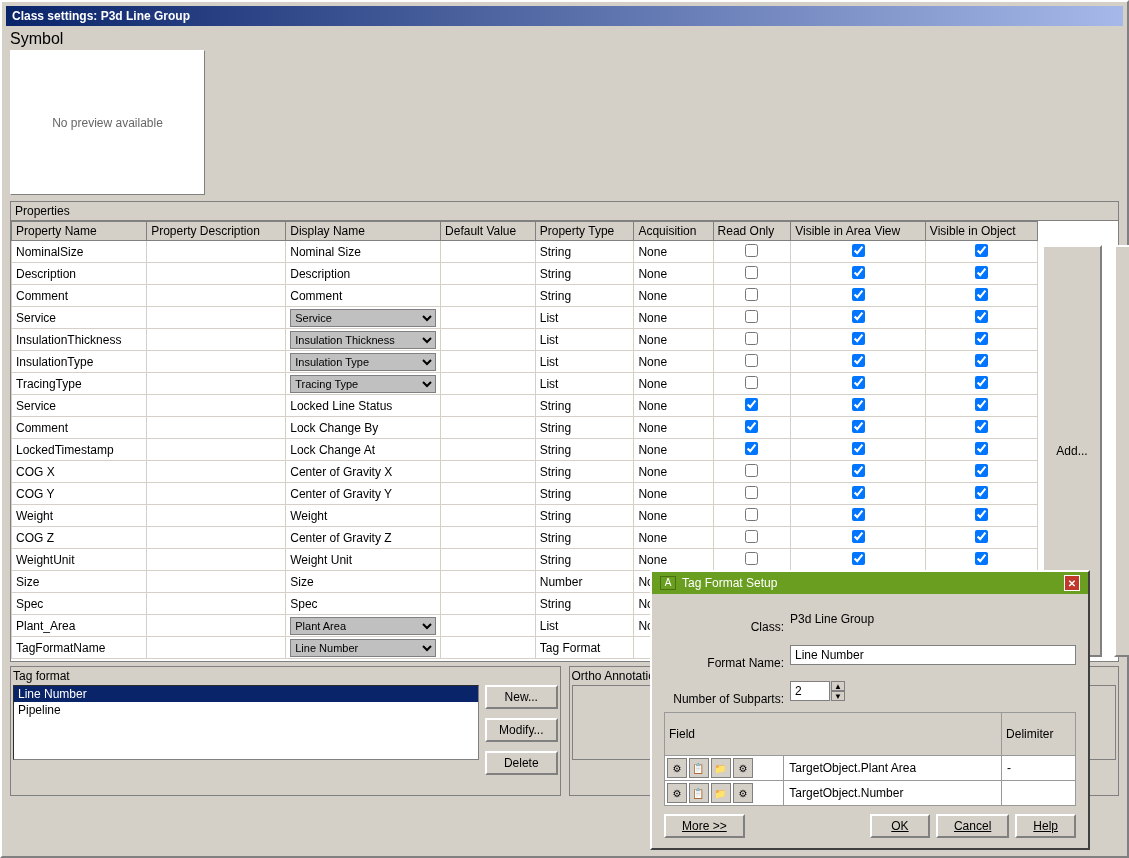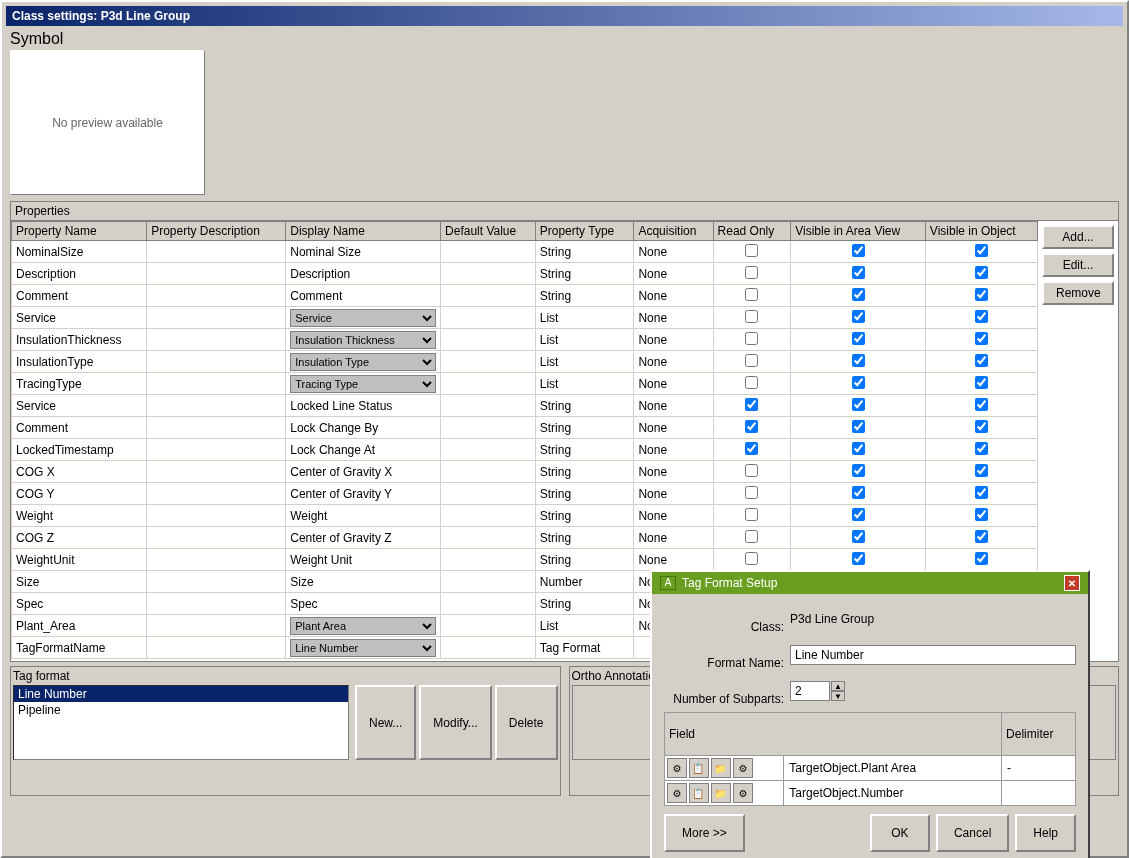--- a/index.html
+++ b/index.html
@@ -39,21 +39,21 @@
     .modal-input { border: 1px solid #808080; background: #fff; padding: 2px 4px; flex: 1; height: 20px; }
     .subparts-input { width: 40px; border: 1px solid #808080; background: #fff; padding: 2px 4px; height: 20px; }
     .spinner-btn { background: #d4d0c8; border: 1px solid #808080; width: 14px; height: 10px; display: flex; align-items: center; justify-content: center; cursor: pointer; font-size: 8px; }
     .field-table { width: 100%; border-collapse: collapse; margin: 4px 0; }
     .field-table th { background: #d4d0c8; border: 1px solid #999; padding: 14px 4px; font-weight: normal; text-align: left; }
     .field-table td { border: 1px solid #999; padding: 2px; background: #fff; height: 24px; }
     .field-input { width: 100%; border: none; outline: none; padding: 1px 3px; }
     .icon-btn { background: #d4d0c8; border: 1px solid #808080; width: 20px; height: 20px; display: flex; align-items: center; justify-content: center; cursor: pointer; font-size: 10px; }
     .field-icons { display: flex; gap: 2px; }
     .modal-btns { display: flex; justify-content: flex-end; gap: 6px; margin-top: 8px; align-items: center; }
-    .modal-btn { background: #d4d0c8; border: 2px solid #fff; border-bottom-color: #808080; border-right-color: #808080; padding: 10px 16px; cursor: pointer; font-size: 12px; min-width: 60px; text-align: center; }
+    .modal-btn { background: #d4d0c8; border: 2px solid #fff; border-bottom-color: #808080; border-right-color: #808080; padding: 3px 16px; cursor: pointer; font-size: 12px; min-width: 60px; text-align: center; text-decoration: underline; }
     .more-btn { margin-right: auto; }
   </style>
 </head>
 <body>
 
 <div class="window">
   <div class="title-bar">
     <span>Class settings: P3d Line Group</span>
   </div>
 
@@ -312,39 +312,39 @@
                 <td></td>
                 <td>Tag Format</td>
                 <td></td>
                 <td class="checkbox-cell"><input type="checkbox" style=""></td>
                 <td class="checkbox-cell"><input type="checkbox" style=""></td>
                 <td class="checkbox-cell"><input type="checkbox" style=""></td>
               </tr>
             </tbody>
         </table>
       </div>
-      <div style="width: 80px; padding: 4px; display: flex; flex-direction: column; gap: 4px;">
+      <div style="width: 80px; padding: 4px; display: flex; flex-direction: row; gap: 12px; margin-top: 20px;">
         <button class="btn">Add...</button>
         <button class="btn">Edit...</button>
         <button class="btn">Remove</button>
       </div>
     </div>
   </div>
 
   <div class="bottom-section">
     <div class="tag-format-section">
       <div class="tag-format-title">Tag format</div>
       <div style="display: flex; gap: 6px;">
         <div style="flex: 1;">
           <div class="tag-format-list" id="tag-format-list">
           <div class="tag-format-item selected">Line Number</div>
               <div class="tag-format-item">Pipeline</div>
             </div>
         </div>
-        <div style="display: flex; flex-direction: row; gap: 3px;">
+        <div style="display: flex; flex-direction: column; gap: 9px;">
           <button class="btn">New...</button>
           <button class="btn">Modify...</button>
           <button class="btn">Delete</button>
         </div>
       </div>
     </div>
     <div class="ortho-section">
       <div class="tag-format-title">Ortho Annotation Setup</div>
       <div class="no-preview">
         <span>No preview available</span>

